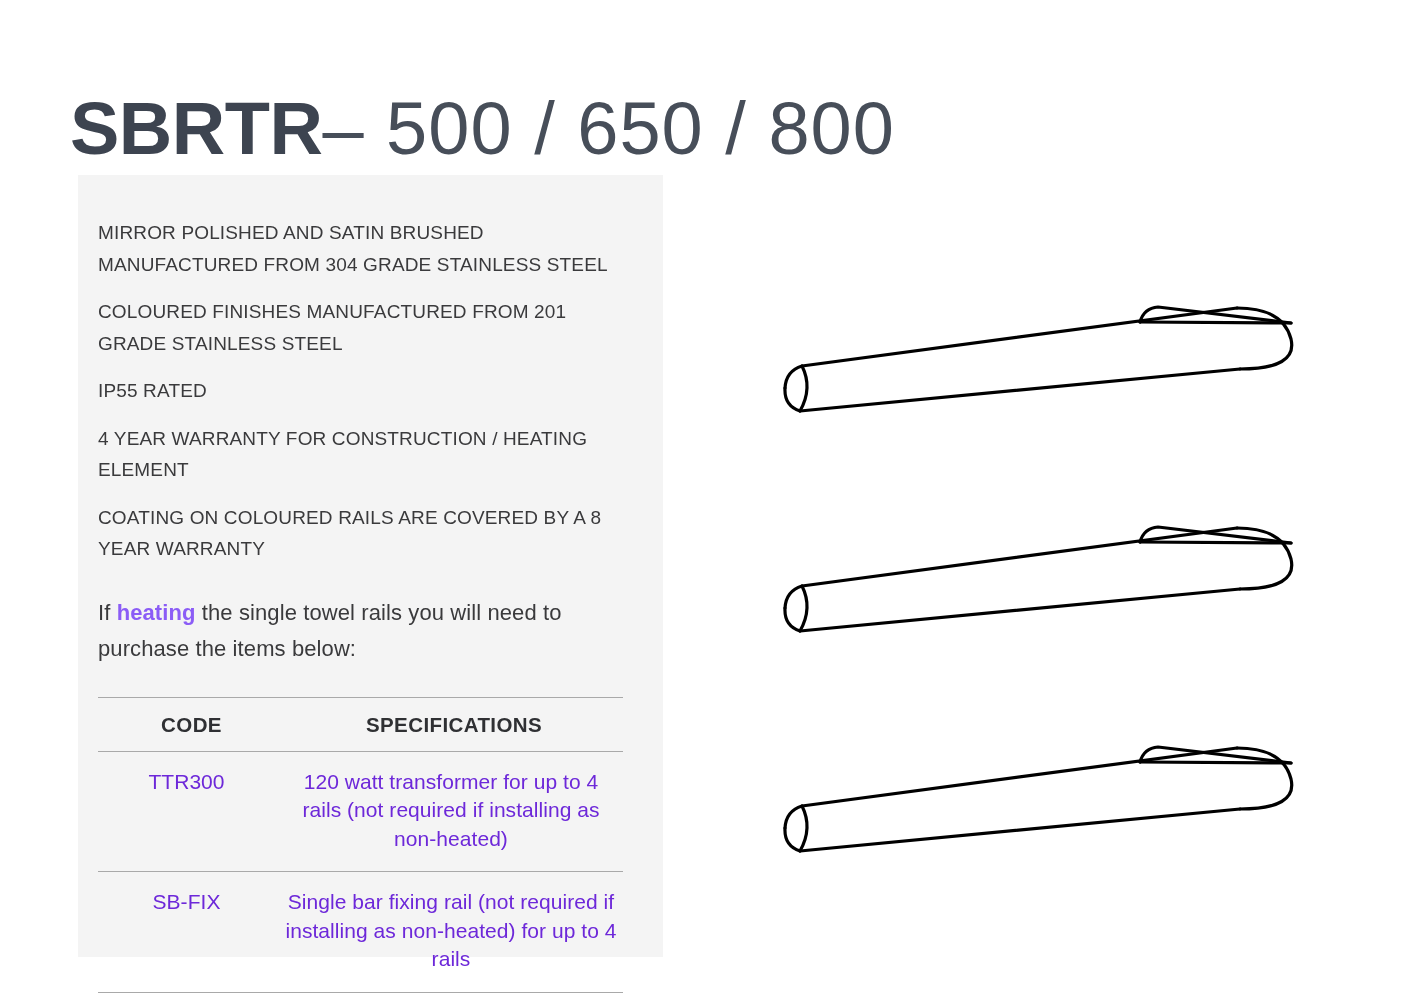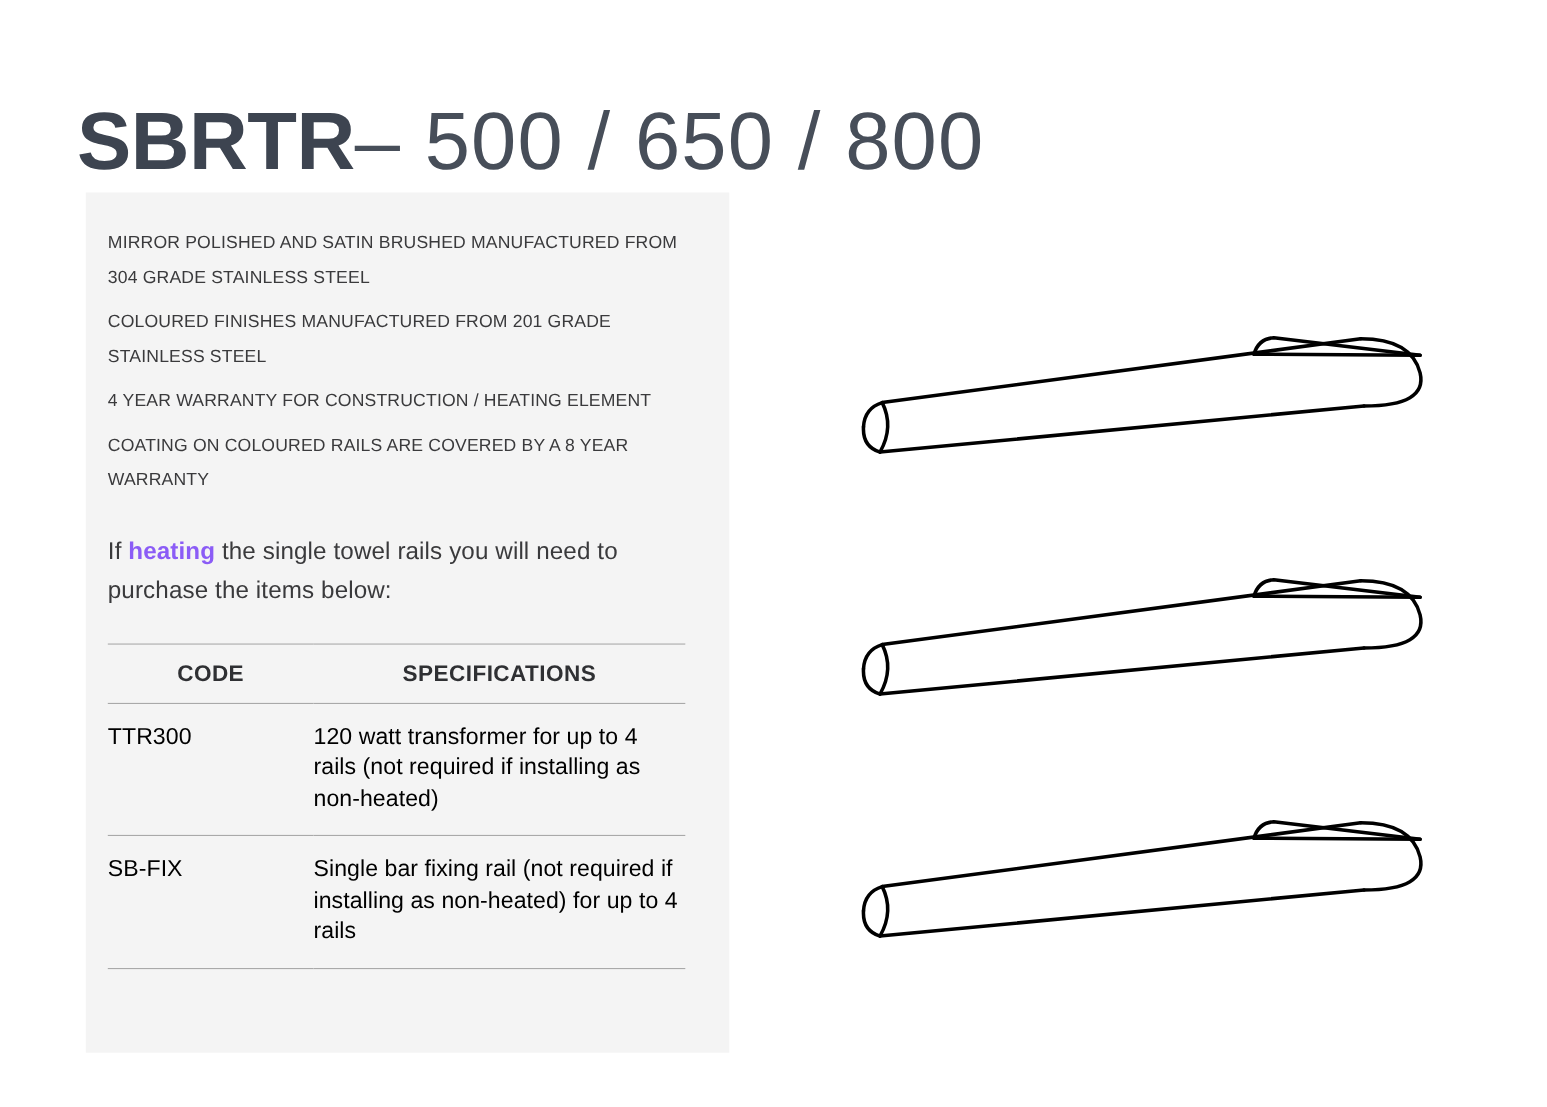--- a/index.html
+++ b/index.html
@@ -49,24 +49,24 @@
     padding: 26px 20px 0 20px;
   }
 
   .spec-list {
     margin: 0;
     padding: 0;
     list-style: none;
   }
   .spec-item {
     color: #3a3a3c;
-    font-size: 16px;
+    font-size: 19px;
     line-height: 31.5px;
     letter-spacing: 0.15px;
-    margin: 4px 0 9px 0;
+    margin: 16px 0 9px 0;
     max-width: 530px;
   }
 
   .heating-note {
     color: #3a3a3c;
     font-size: 22px;
     line-height: 36px;
     letter-spacing: 0.1px;
     margin-top: 30px;
     margin-bottom: 0;
@@ -95,24 +95,25 @@
     color: #2f3033;
     padding: 15px 0 14px 0;
     border-top: 1.5px solid #a9a9a9;
     border-bottom: 1.5px solid #a9a9a9;
     vertical-align: top;
   }
   #spec-table tbody td {
     font-size: 21px;
     line-height: 28.5px;
     letter-spacing: 0.05px;
-    color: #000000;
+    color: #6d28d9;
     padding: 16px 0 18px 0;
     border-bottom: 1.5px solid #a9a9a9;
     vertical-align: top;
+    text-align: center;
   }
   #spec-table tbody td.cell-code { padding-right: 10px; }
   #spec-table tbody td.cell-spec { padding-right: 6px; }
 
   
   #product-gallery {
     position: absolute;
     left: 700px;
     top: 255px;
     width: 680px;
@@ -132,20 +133,21 @@
 </head>
 <body>
 
 <h1 id="page-title"><span class="title-code">SBRTR</span><span class="title-sizes">– 500 / 650 / 800</span></h1>
 
 <section id="info-panel">
 
   <ul class="spec-list">
     <li class="spec-item">MIRROR POLISHED AND SATIN BRUSHED MANUFACTURED FROM 304 GRADE STAINLESS STEEL</li>
     <li class="spec-item">COLOURED FINISHES MANUFACTURED FROM 201 GRADE STAINLESS STEEL</li>
+    <li class="spec-item">IP55 RATED</li>
     <li class="spec-item">4 YEAR WARRANTY FOR CONSTRUCTION / HEATING ELEMENT</li>
     <li class="spec-item">COATING ON COLOURED RAILS ARE COVERED BY A 8 YEAR WARRANTY</li>
   </ul>
 
   <p class="heating-note"><span>If </span><b>heating</b><span> the single towel rails you will need to purchase the items below:</span></p>
 
   <table id="spec-table">
     <colgroup>
       <col class="col-code">
       <col class="col-spec">

